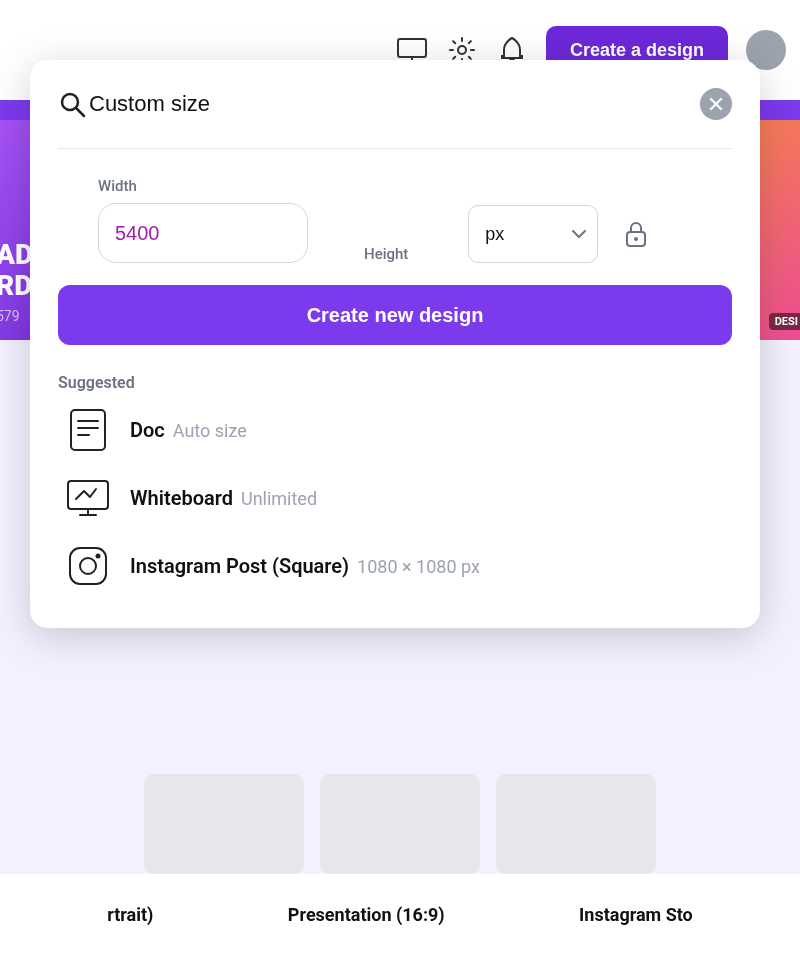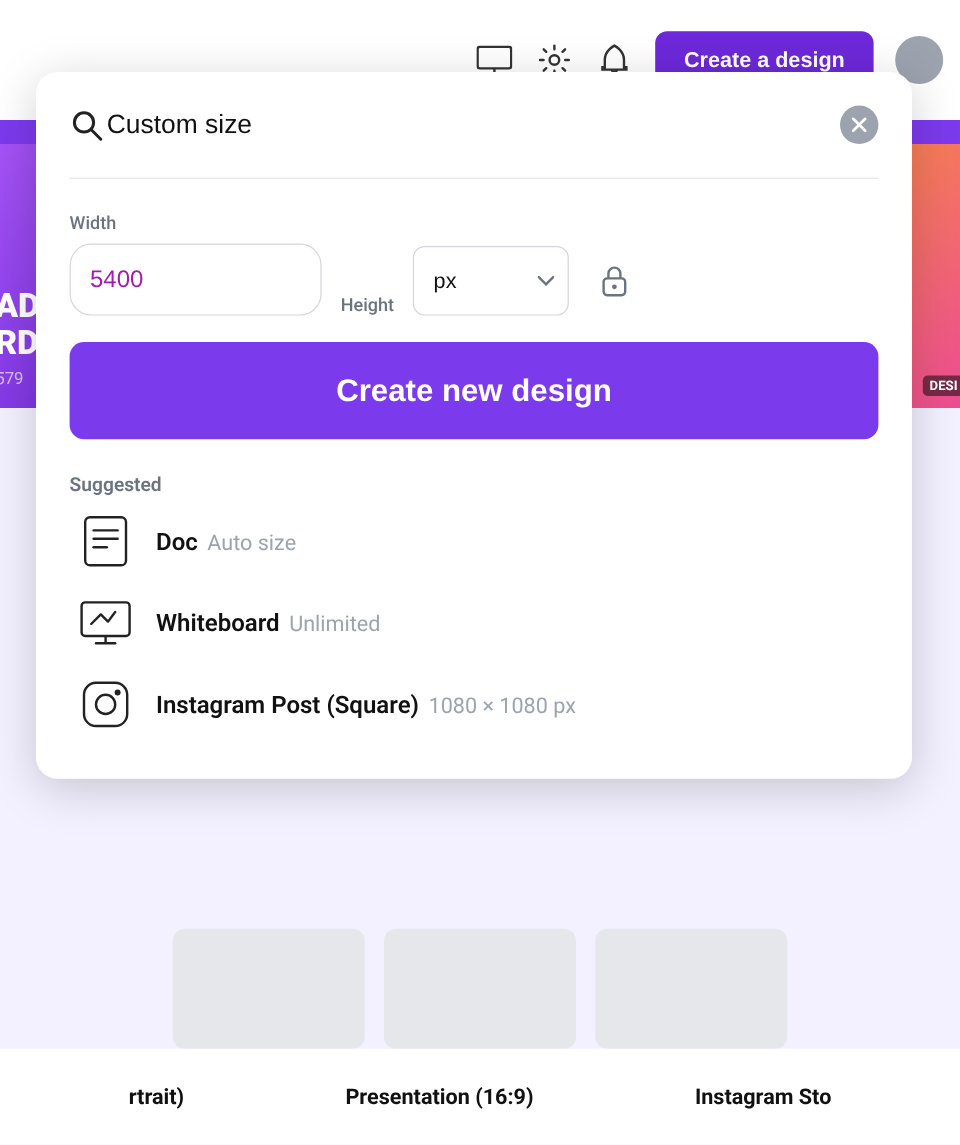--- a/index.html
+++ b/index.html
@@ -233,20 +233,21 @@
       display: flex;
       align-items: flex-end;
       gap: 16px;
       margin-bottom: 22px;
     }
 
     .dim-group {
       display: flex;
       flex-direction: column;
       gap: 8px;
+      margin-left: 40px;
     }
 
     .dim-label {
       font-size: 15px;
       font-weight: 500;
       color: #6b7280;
     }
 
     .dim-input {
       width: 210px;
@@ -256,20 +257,21 @@
       font-size: 20px;
       padding: 0 16px;
       outline: none;
       color: #a21caf;
     }
 
     .unit-select-wrap {
       position: relative;
       display: flex;
       align-items: center;
+      margin-left: 44px;
     }
 
     .unit-select {
       width: 130px;
       height: 58px;
       border: 1.5px solid #d1d5db;
       border-radius: 10px;
       font-size: 18px;
       padding: 0 36px 0 16px;
       appearance: none;
@@ -292,26 +294,26 @@
       display: flex;
       align-items: center;
       justify-content: center;
       color: #6b7280;
       cursor: pointer;
     }
 
     
     .create-new-btn {
       width: 100%;
-      height: 81px;
+      height: 60px;
       background: #7c3aed;
       color: #fff;
       border: none;
       border-radius: 12px;
-      font-size: 26px;
+      font-size: 20px;
       font-weight: 700;
       cursor: pointer;
       margin-bottom: 28px;
     }
 
     
     .suggested-label {
       font-size: 16px;
       font-weight: 600;
       color: #6b7280;

